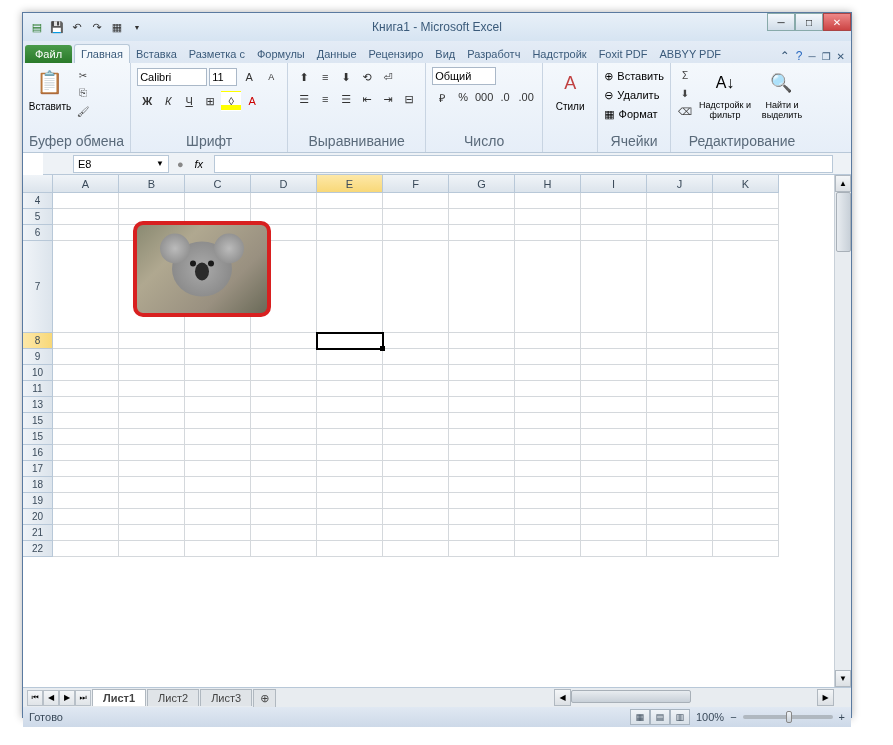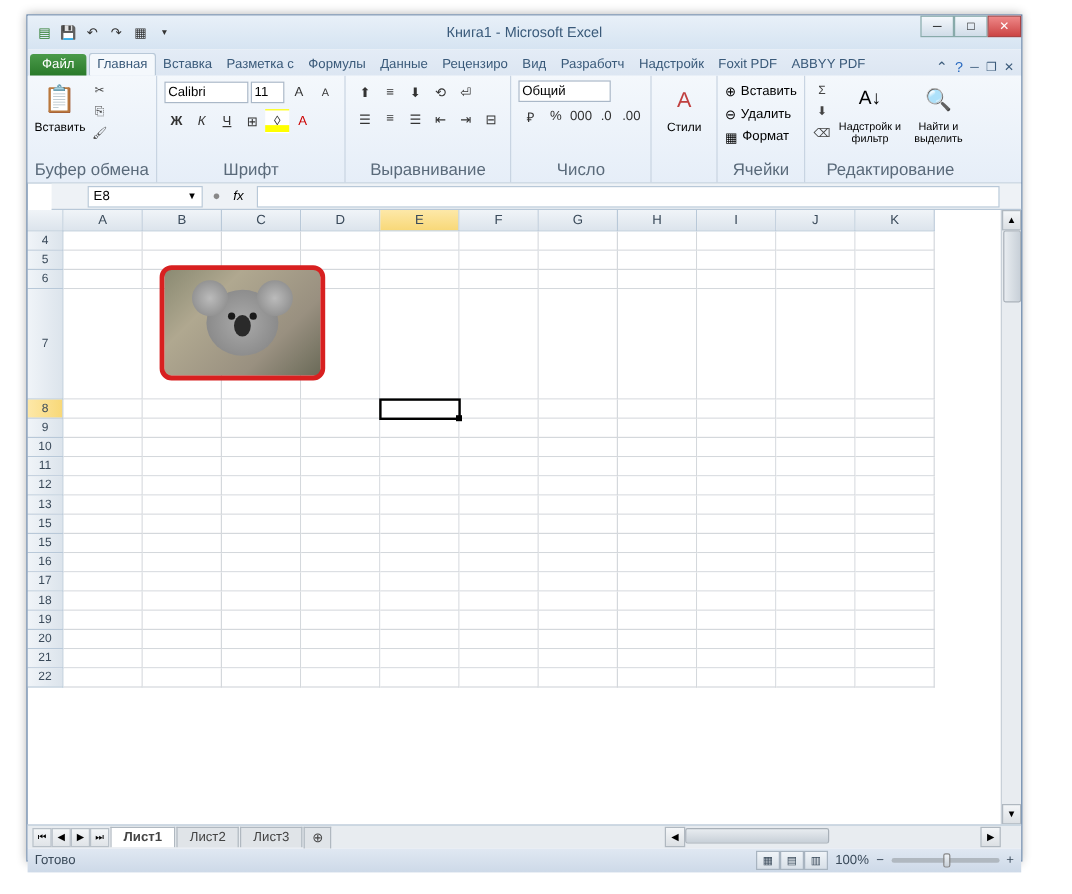--- a/index.html
+++ b/index.html
@@ -170,21 +170,21 @@
           <span class="rbtn">⇤</span>
           <span class="rbtn">⇥</span>
           <span class="rbtn">⊟</span>
         </div>
       </div>
       <div class="rgroup-label">Выравнивание</div>
     </div>
 
     <div class="rgroup">
       <div class="rgroup-body" style="flex-direction:column;gap:2px">
-        <input class="font-sel" style="width: 77px;" value="Общий">
+        <input class="font-sel" style="width: 64px;" value="Общий">
         <div class="btn-row">
           <span class="rbtn">₽</span>
           <span class="rbtn">%</span>
           <span class="rbtn">000</span>
           <span class="rbtn">.0</span>
           <span class="rbtn">.00</span>
         </div>
       </div>
       <div class="rgroup-label">Число</div>
     </div>
@@ -371,34 +371,20 @@
           <div class="cell"></div>
           <div class="cell"></div>
           <div class="cell"></div>
           <div class="cell"></div>
           <div class="cell"></div>
           <div class="cell"></div>
           <div class="cell"></div>
           <div class="cell"></div>
         </div>
         <div class="row">
-          <div class="rowh">12</div>
-          <div class="cell"></div>
-          <div class="cell"></div>
-          <div class="cell"></div>
-          <div class="cell"></div>
-          <div class="cell"></div>
-          <div class="cell"></div>
-          <div class="cell"></div>
-          <div class="cell"></div>
-          <div class="cell"></div>
-          <div class="cell"></div>
-          <div class="cell"></div>
-        </div>
-        <div class="row">
           <div class="rowh">13</div>
           <div class="cell"></div>
           <div class="cell"></div>
           <div class="cell"></div>
           <div class="cell"></div>
           <div class="cell"></div>
           <div class="cell"></div>
           <div class="cell"></div>
           <div class="cell"></div>
           <div class="cell"></div>

